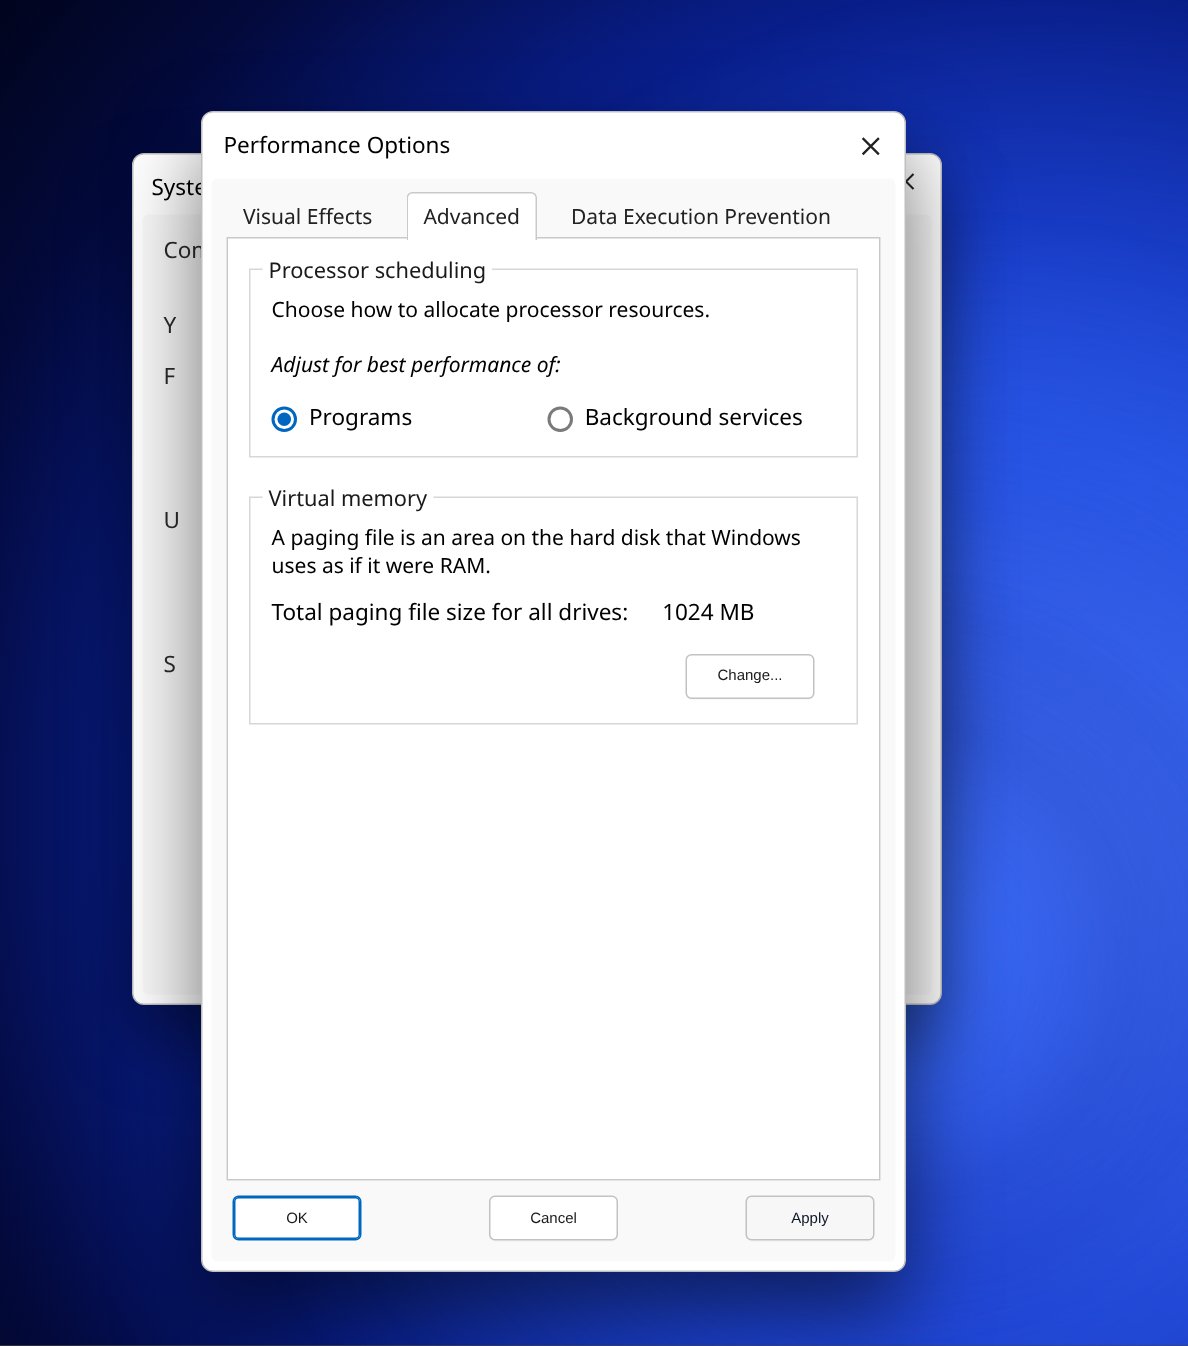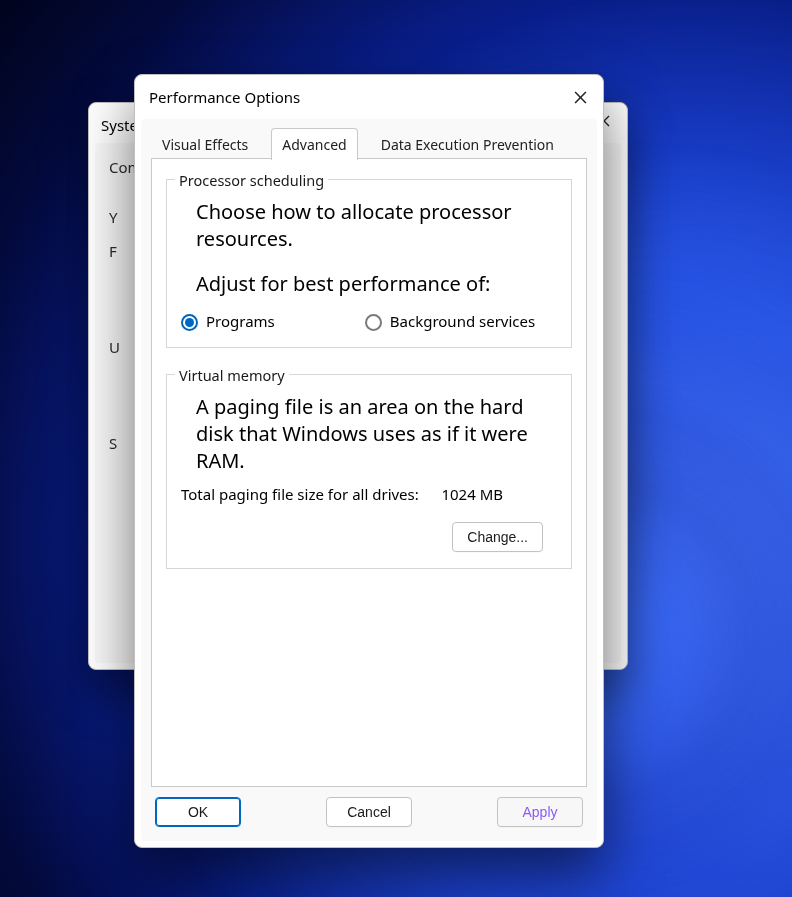--- a/index.html
+++ b/index.html
@@ -120,22 +120,22 @@
     padding:14px 28px 16px 14px;
     margin-top:6px;
     position:relative;
   }
   .group + .group { margin-top:26px; }
   .group .legend {
     position:absolute; top:-10px; left:8px;
     background:#fff; padding:0 4px;
     font-size:14.5px; color:#1a1a1a;
   }
-  .group p { margin:4px 0 10px 15px; font-size:20px; line-height:1.35; }
-  .group .hint { margin-top:18px; margin-bottom:14px; }
+  .group p { margin:4px 0 10px 0; font-size:14px; line-height:1.35; }
+  .group .hint { margin-top:18px; margin-bottom:14px;font-style:italic; }
 
   .radios { display:flex; gap:90px; margin-top:6px; }
   .radio { display:flex; align-items:flex-end; gap:8px; font-size:15px; }
   .rcirc {
     width:17px; height:17px;
     border-radius:50%;
     border:2px solid #7a7a7a;
     box-sizing:border-box;
     display:flex;align-items:center;justify-content:center;
   }
@@ -148,33 +148,33 @@
   .row2 { display:flex; justify-content:space-between; }
   .row2 .lab { font-size:15px; }
   .row2 .val { font-size:15px; padding-right:40px; }
 
   .changewrap { display:flex; justify-content:flex-end; margin-top:18px; }
   .btn {
     min-width:86px; height:30px;
     background:#ffffff;
     border:1px solid #c2c2c2;
     border-radius:4px;
-    font-size:14px;
+    font-size:10px;
     padding:0 14px;
     color:#1a1a1a;
     display:inline-flex;align-items:center;justify-content:center;
     box-shadow:0 1px 0 rgba(0,0,0,0.02);
   }
 
   .footer {
     display:flex; justify-content:space-between; gap:10px;
     padding:10px 4px 4px 4px;
   }
   .btn.primary { border-color:#0067c0; box-shadow: inset 0 0 0 1px #0067c0; }
-  .btn.disabled { color:#8b5cf6; background:#f7f7f7; }
+  .btn.disabled { color:#0f172a; background:#f7f7f7; }
 </style>
 </head>
 <body>
 
 <div class="desktop">
   <div class="swirl sA"></div>
   <div class="swirl sB"></div>
   <div class="swirl sC"></div>
   <div class="swirl sD"></div>
 

